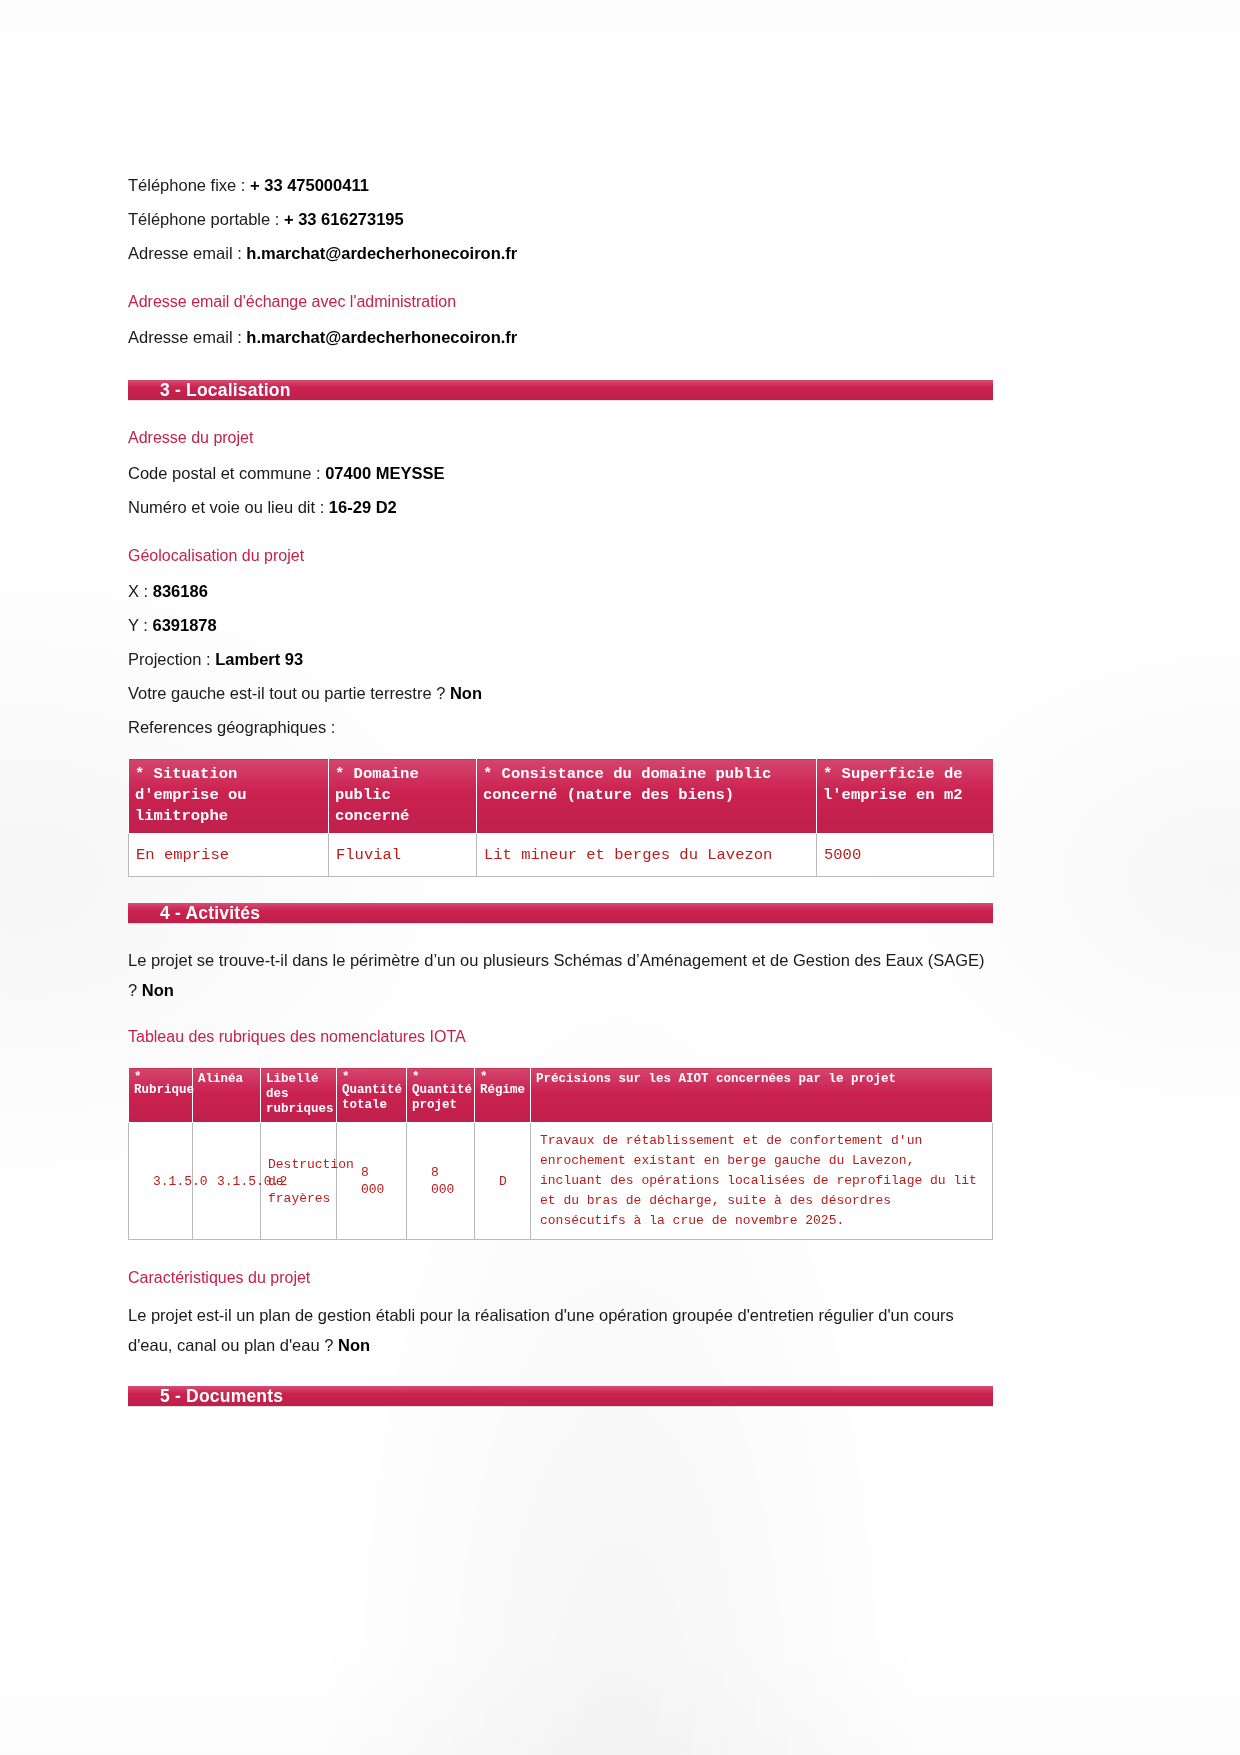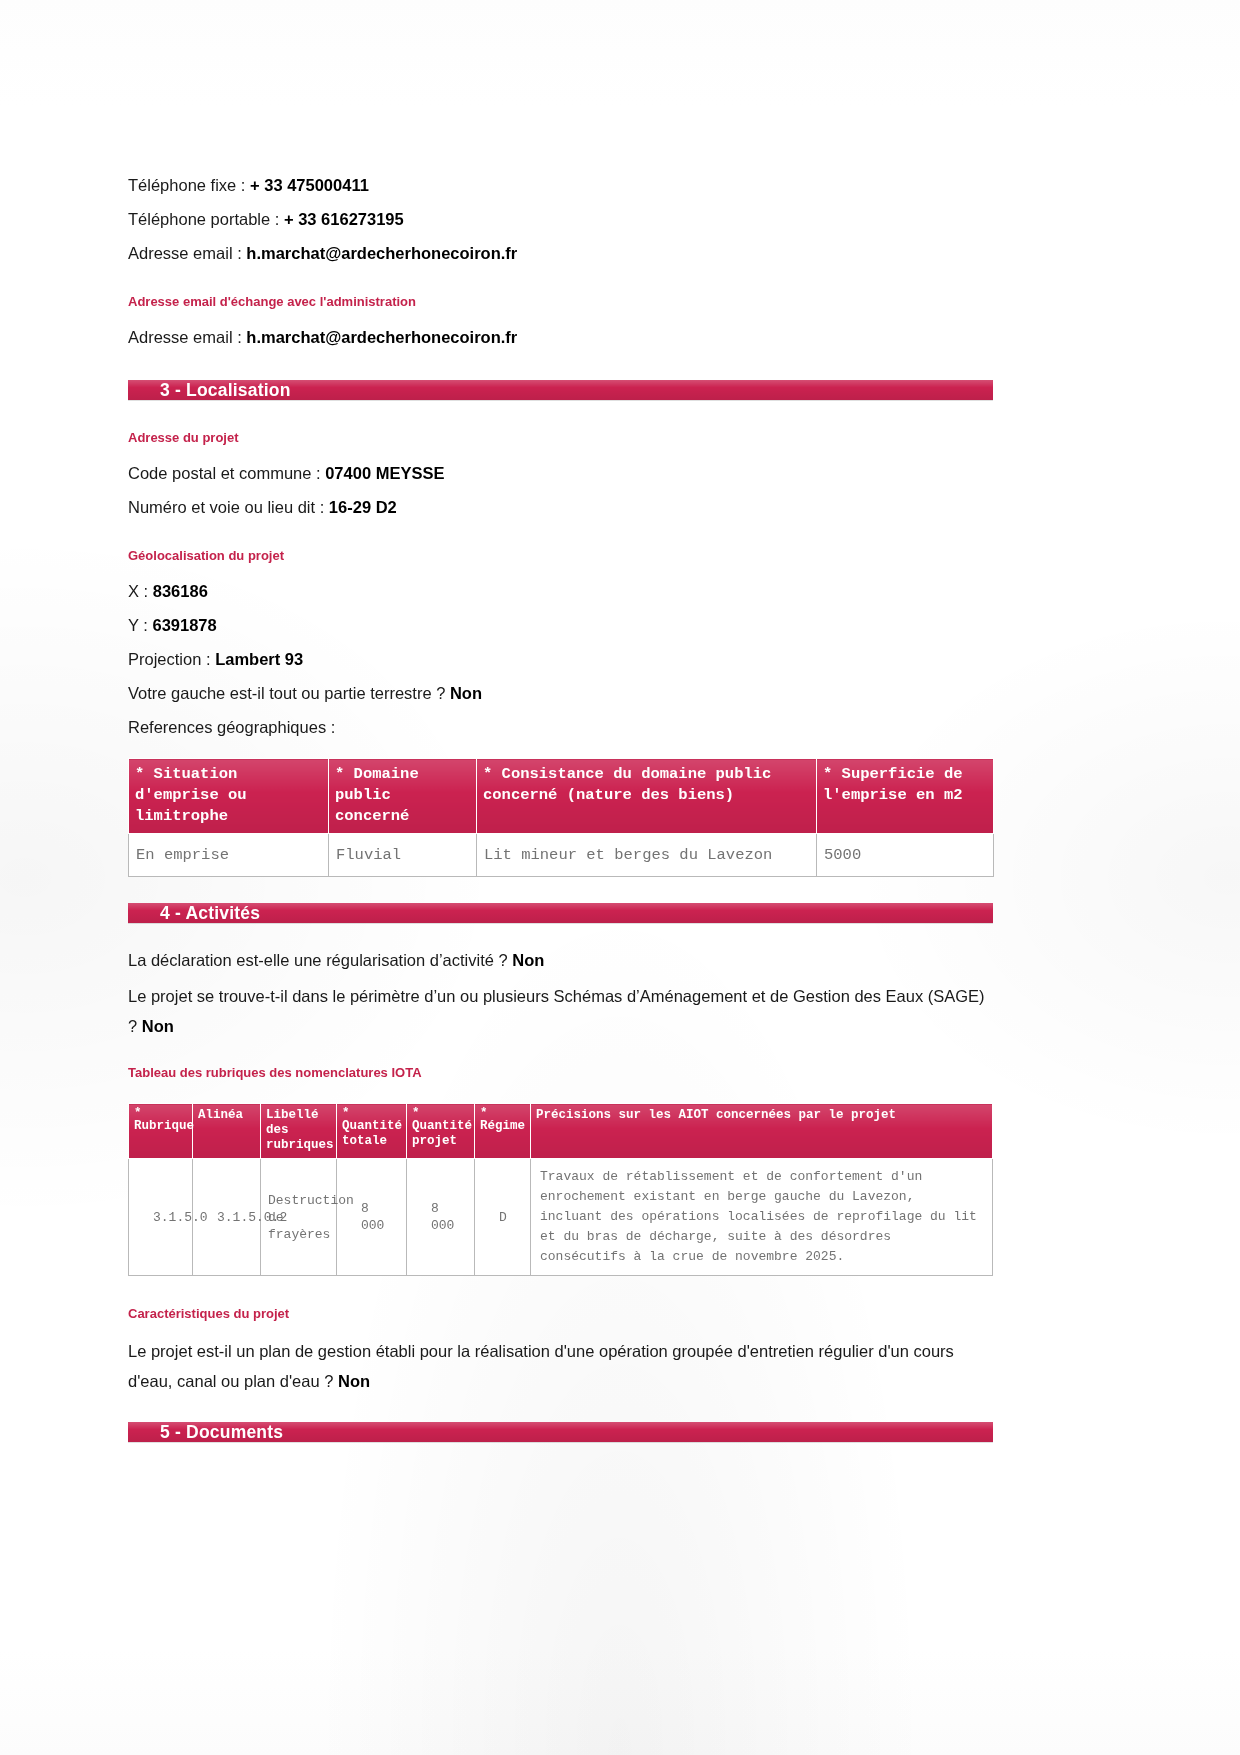--- a/index.html
+++ b/index.html
@@ -55,25 +55,24 @@
     font-size: 16.5px;
     line-height: 30px;
     color: #1a1a1a;
     margin-top: 6px;
   }
   .para .val { font-weight: bold; color:#000; }
 
   
   .subhead {
     color: #c4224b;
-    font-size: 13px;
+    font-size: 16px;
     line-height: 32px;
     margin-top: 16px;
     margin-bottom: 2px;
-    font-weight: bold;
   }
 
   
   .banner {
     position: relative;
     height: 20px;
     margin-top: 26px;
     margin-bottom: 22px;
     background:
       linear-gradient(180deg, rgba(255,255,255,0.20) 0%, rgba(255,255,255,0.00) 38%, rgba(0,0,0,0.07) 100%),
@@ -106,21 +105,21 @@
       #cb2250;
     color: #ffffff;
     font-weight: bold;
     text-align: left;
     vertical-align: top;
     border: 1px solid #ffffff;
     padding: 5px 6px 6px 6px;
   }
   table td {
     background: #ffffff;
-    color: #737373;
+    color: #b91c1c;
     vertical-align: middle;
     border: 1px solid #b9b9b9;
     padding: 6px 7px;
   }
 
   
   .t-emprise th { font-size: 15.5px; line-height: 21px; }
   .t-emprise td { font-size: 15.5px; line-height: 22px; height: 30px; }
   .t-emprise col.c1 { width: 200px; }
   .t-emprise col.c2 { width: 148px; }
@@ -199,21 +198,20 @@
           <td>Lit mineur et berges du Lavezon</td>
           <td>5000</td>
         </tr>
       </tbody>
     </table>
 
     <div class="banner">
       <span class="banner-label">4 - Activités</span>
     </div>
 
-    <div class="para"><span>La déclaration est-elle une régularisation d’activité ? </span><span class="val">Non</span></div>
     <div class="para"><span>Le projet se trouve-t-il dans le périmètre d’un ou plusieurs Schémas d’Aménagement et de Gestion des Eaux (SAGE) ? </span><span class="val">Non</span></div>
 
     <div class="subhead">Tableau des rubriques des nomenclatures IOTA</div>
 
     <table class="t-iota">
       <colgroup>
           <col class="k1">
           <col class="k2">
           <col class="k3">
           <col class="k4">

